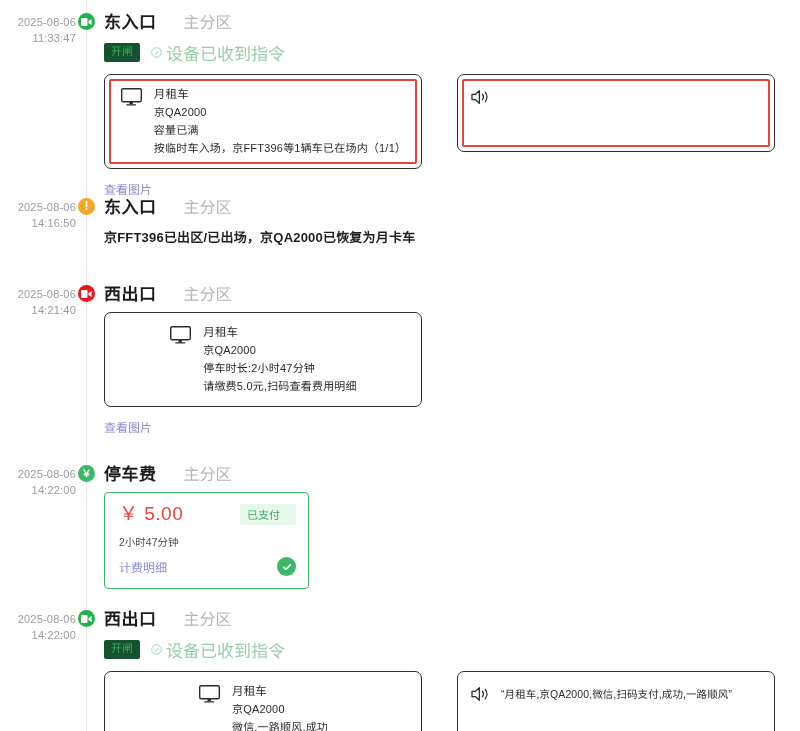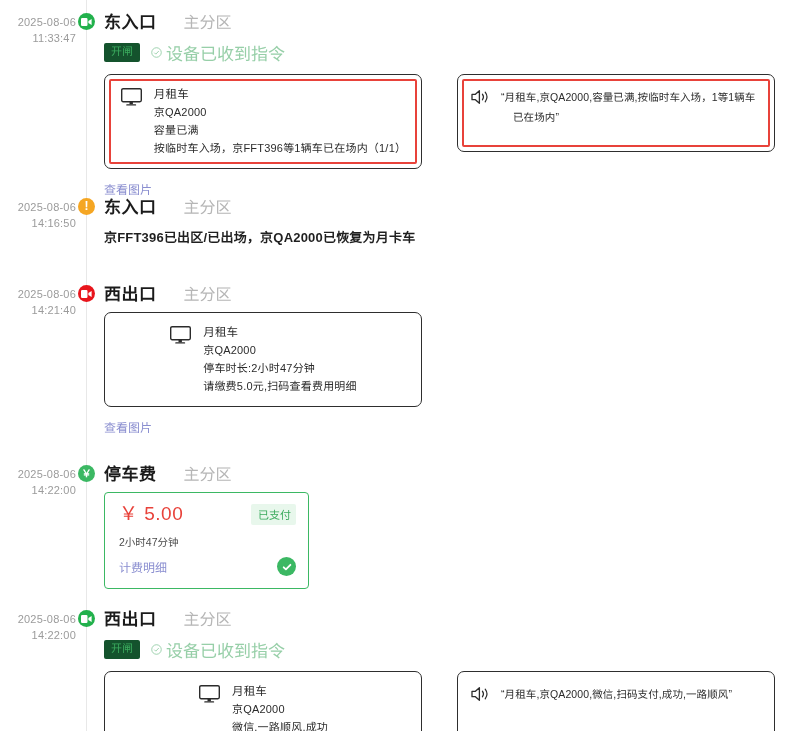--- a/index.html
+++ b/index.html
@@ -218,21 +218,21 @@
     color: #e8423a;
     font-size: 19px;
     font-weight: normal;
     letter-spacing: .5px;
     line-height: 1;
   }
   .fee-paid-tag {
     background: #e8f7ec;
     color: #3aaa5d;
     font-size: 11px;
-    padding: 2px 5px 3px 7px;
+    padding: 2px 16px 3px 7px;
     border-radius: 2px;
   }
   .fee-duration {
     margin-top: 9px;
     font-size: 10.5px;
     color: #4b4b4b;
   }
   .fee-bottom {
     margin-top: 8px;
     display: flex;
@@ -312,21 +312,20 @@
         <div class="card-slot right">
           <div class="card highlight tall">
             <div class="voice-inner">
               <span class="speaker-icon">
                 <svg width="20" height="16" viewBox="0 0 20 16">
                     <path d="M1 5.3h3.4L8.4 1.7v12.6L4.4 10.7H1z" fill="none" stroke="#2b2b2b" stroke-width="1.3" stroke-linejoin="round"></path>
                     <path d="M11.4 5.2a4.6 4.6 0 0 1 0 5.6" fill="none" stroke="#2b2b2b" stroke-width="1.2" stroke-linecap="round"></path>
                     <path d="M14.2 3.2a8 8 0 0 1 0 9.6" fill="none" stroke="#2b2b2b" stroke-width="1.2" stroke-linecap="round"></path>
                   </svg>
               </span>
-              <span class="voice-text">“月租车,京QA2000,容量已满,按临时车入场，1等1辆车已在场内”</span>
             </div>
           </div>
         </div>
       </div>
     </div>
   </div>
 
   <div class="event" style="height:87px;">
     <div class="time-col" style="top:14px;">
       <span class="t-date">2025-08-06</span>

